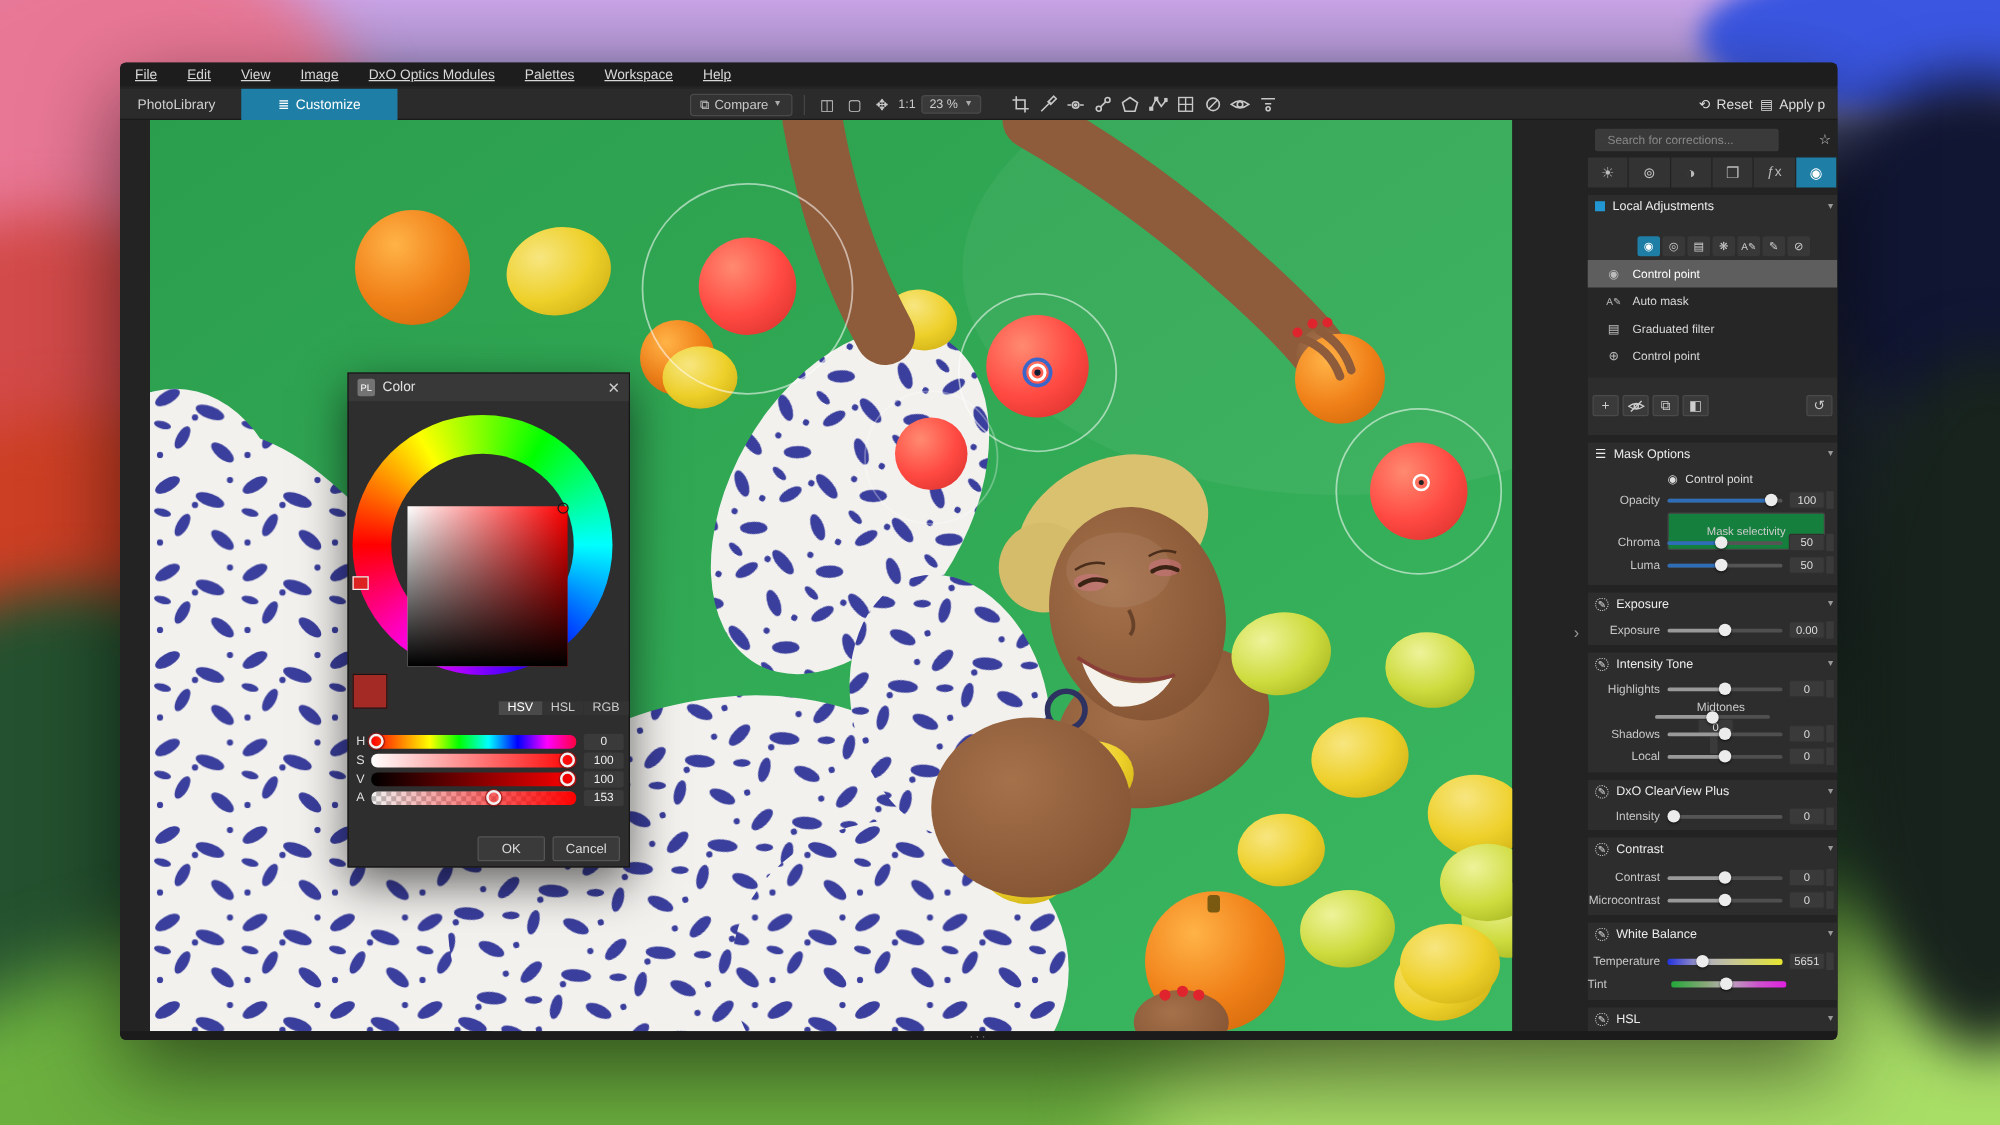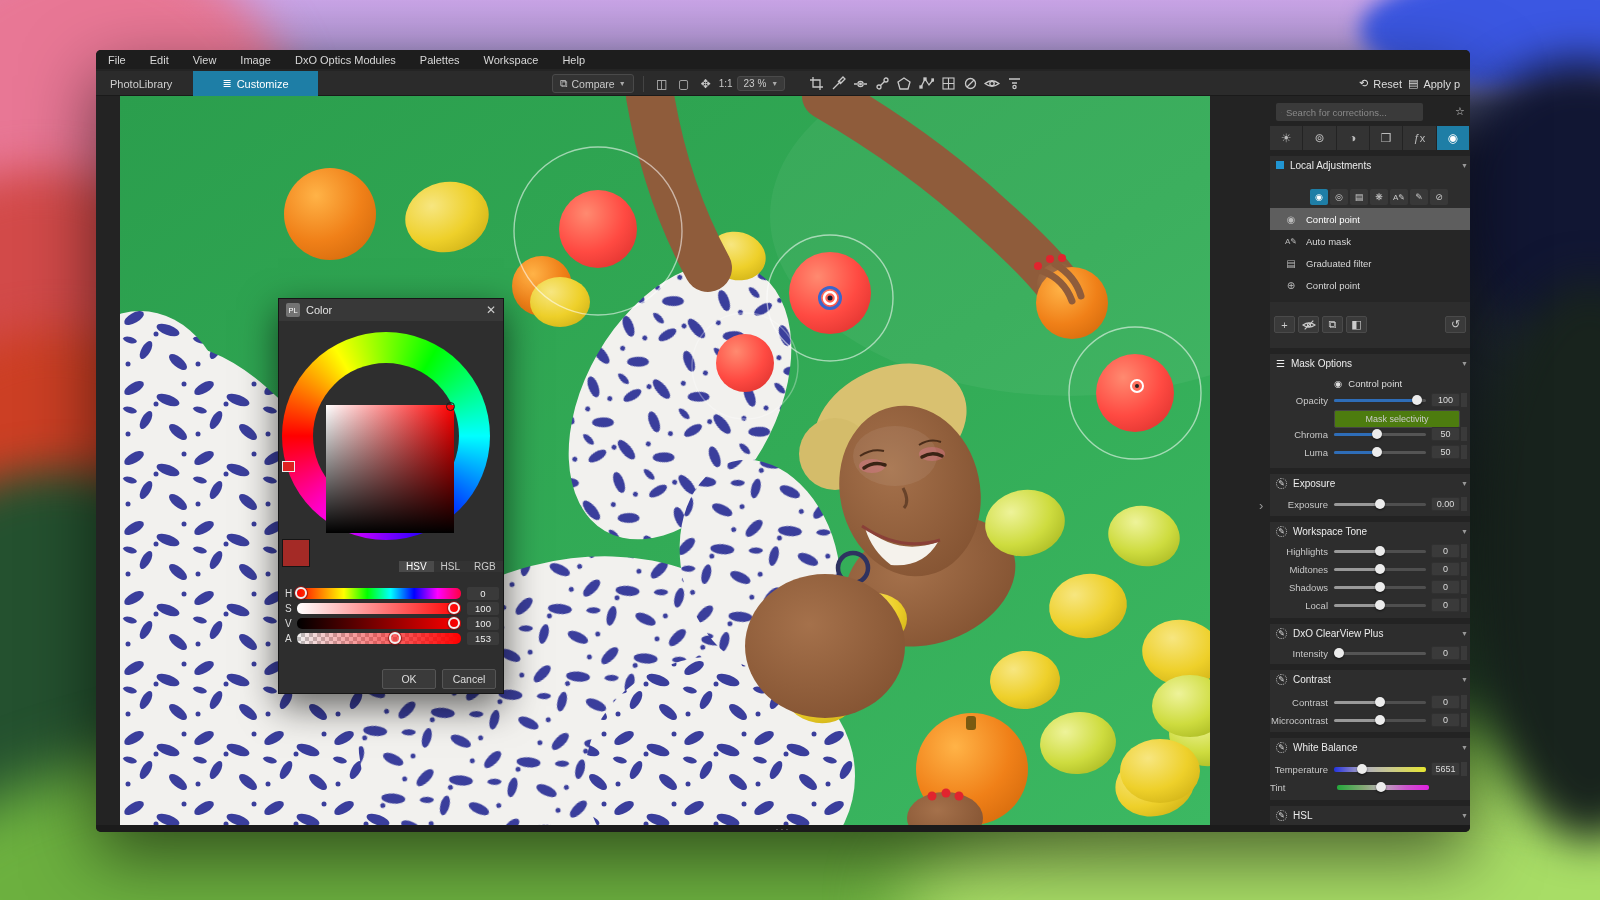--- a/index.html
+++ b/index.html
@@ -9,21 +9,21 @@
   
   .desktop { position:absolute; inset:0; width:1600px; height:900px; overflow:hidden;
     background:linear-gradient(180deg,#c9a4e6 0%,#b79ad8 4%,#8f86b8 8%,#4e5578 12%,#23283f 18%,#1c2230 30%,#1d2a26 55%,#27492c 75%,#58923c 92%,#79b84a 100%); }
   .blob { position:absolute; border-radius:50%; filter:blur(22px); }
 
   
   .window { position:absolute; left:96px; top:50px; width:1374px; height:782px;
     background:#242424; border-radius:5px; box-shadow:0 25px 70px rgba(0,0,0,.55); overflow:hidden;
     color:#ddd; }
   .menubar { position:absolute; left:0; top:0; width:100%; height:19px; background:#1d1d1d;
-    display:flex; align-items:center; font-size:11px; color:#d8d8d8; }
+    display:flex; align-items:center; font-size:11px; color:#d8d8d8;text-decoration:underline; }
   .menubar .mi { padding:0 12px; height:100%; display:flex; align-items:center; cursor:default; }
 
   .tabbar { position:absolute; left:0; top:21px; width:100%; height:25px; background:#2b2b2b;
     border-bottom:1px solid #1a1a1a; font-size:11px; }
   .mode-tab { position:absolute; top:0; height:25px; display:flex; align-items:center; gap:5px; padding:1px 14px; color:#cfcfcf; }
   .mode-tab.active { background:#1e7ea6; color:#fff; }
   .tb-group { position:absolute; top:0; height:25px; display:flex; align-items:center; gap:4px; color:#c8c8c8; }
   .tb-btn { display:flex; align-items:center; gap:4px; padding:2px 7px; border:1px solid #4a4a4a; border-radius:3px; background:#333; font-size:10.5px; }
   .tb-ico { width:18px; height:18px; display:flex; align-items:center; justify-content:center; font-size:12px; color:#c8c8c8; }
   .tb-ico svg { display:block; }
@@ -69,21 +69,21 @@
   .prow { position:absolute; left:0; width:200px; height:16px; display:flex; align-items:center; }
   .plabel { width:64px; text-align:right; font-size:9.5px; color:#c8c8c8; padding-right:6px; white-space:nowrap; }
   .ptrack { position:relative; width:92px; height:3px; background:#555; border-radius:2px; flex:none; }
   .pfill { position:absolute; left:0; top:0; height:3px; background:#2e6db8; border-radius:2px; }
   .pthumb { position:absolute; top:-3.5px; width:10px; height:10px; border-radius:50%; background:#ececec; box-shadow:0 1px 2px rgba(0,0,0,.6); }
   .pval { margin-left:5px; width:29px; height:14px; background:#3a3a3a; border:1px solid #303030; border-radius:2px; color:#ddd; font-size:9px; display:flex; align-items:center; justify-content:center; flex:none; }
   .stepper { width:6px; height:14px; margin-left:1px; background:#3a3a3a; flex:none; }
   .ctrack-temp { background:linear-gradient(90deg,#2233e0 0%,#6a6ad0 15%,#b0aec0 32%,#c8c890 60%,#e6e630 100%) !important; }
   .ctrack-tint { background:linear-gradient(90deg,#22a83a 0%,#88a878 30%,#b8b0b8 48%,#cc55cc 75%,#e020e0 100%) !important; }
   .ctrack-mid { background:linear-gradient(90deg,#999 0%,#999 50%,#4f4f4f 50%,#4f4f4f 100%) !important; }
-  .sel-box { position:absolute; left:64px; width:126px; height:18px; background:#4d7c0f; border:1px solid #454545; border-radius:2px; display:flex; align-items:center; justify-content:center; color:#ccc; font-size:9px; }
+  .sel-box { position:absolute; left:64px; width:126px; height:30px; background:#15803d; border:1px solid #454545; border-radius:2px; display:flex; align-items:center; justify-content:center; color:#ccc; font-size:9px; }
   .cp-inline { position:absolute; left:64px; height:14px; display:flex; align-items:center; gap:6px; color:#ddd; font-size:9.5px; }
 
   
   .cdialog { position:absolute; left:182px; top:248px; width:226px; height:396px; background:#2e2e2e;
     border:1px solid #161616; box-shadow:0 12px 35px rgba(0,0,0,.6); z-index:30; }
   .cd-title { height:22px; background:#383838; display:flex; align-items:center; padding:0 7px; gap:6px; font-size:11px; color:#e0e0e0; }
   .cd-badge { width:14px; height:14px; background:#737373; border-radius:2px; color:#fff; font-size:7.5px; display:flex; align-items:center; justify-content:center; font-weight:normal; }
   .cd-x { margin-left:auto; color:#ccc; font-size:12px; }
   .wheel { position:absolute; left:3px; top:33px; width:208px; height:208px; border-radius:50%;
     background:conic-gradient(from 270deg,#f00,#ff0,#0f0,#0ff,#00f,#f0f,#f00); }
@@ -508,32 +508,32 @@
               <span class="pthumb" style="left:calc(50% - 5px);"></span>
             </span>
           <span class="pval">0.00</span>
           <span class="stepper"></span>
         </div>
       </div>
 
       <div class="psec" style="top:426px; height:96px;">
         <div class="psec-h">
           <span class="brush-ico">✎</span>
-          <span>Workspace Tone</span>
+          <span>Intensity Tone</span>
           <span class="sec-collapse">▼</span>
         </div>
         <div class="prow" style="top:21px;">
           <span class="plabel">Highlights</span>
           <span class="ptrack ctrack-mid">
               <span class="pthumb" style="left:calc(50% - 5px);"></span>
             </span>
           <span class="pval">0</span>
           <span class="stepper"></span>
         </div>
-        <div class="prow" style="top:39px;">
+        <div class="prow" style="top:39px;flex-direction:column;">
           <span class="plabel">Midtones</span>
           <span class="ptrack ctrack-mid">
               <span class="pthumb" style="left:calc(50% - 5px);"></span>
             </span>
           <span class="pval">0</span>
           <span class="stepper"></span>
         </div>
         <div class="prow" style="top:57px;">
           <span class="plabel">Shadows</span>
           <span class="ptrack ctrack-mid">

